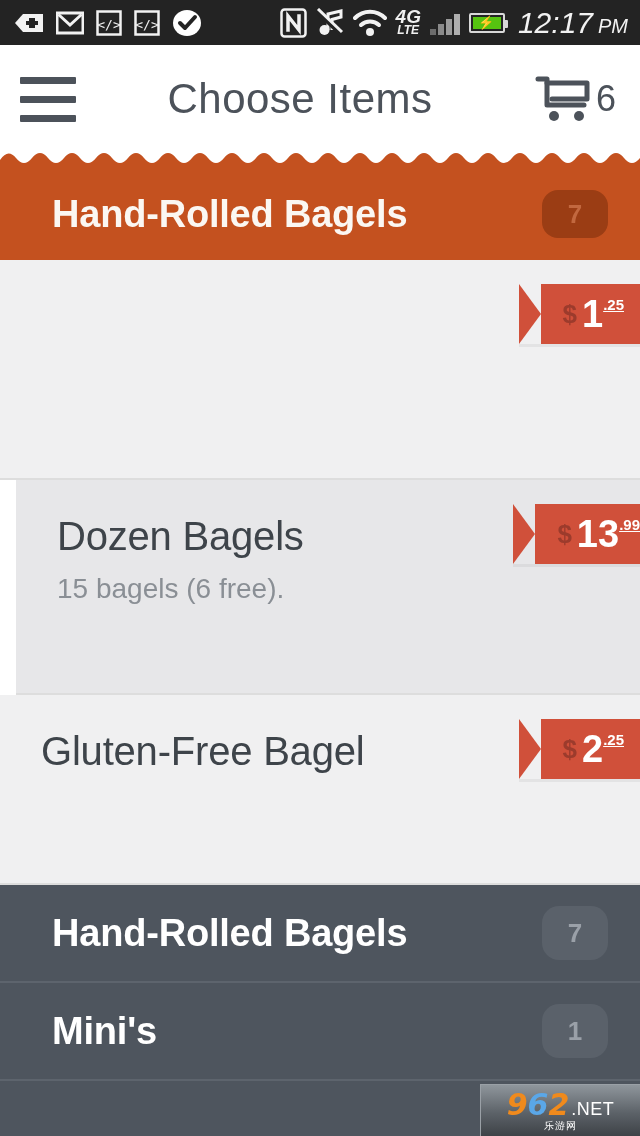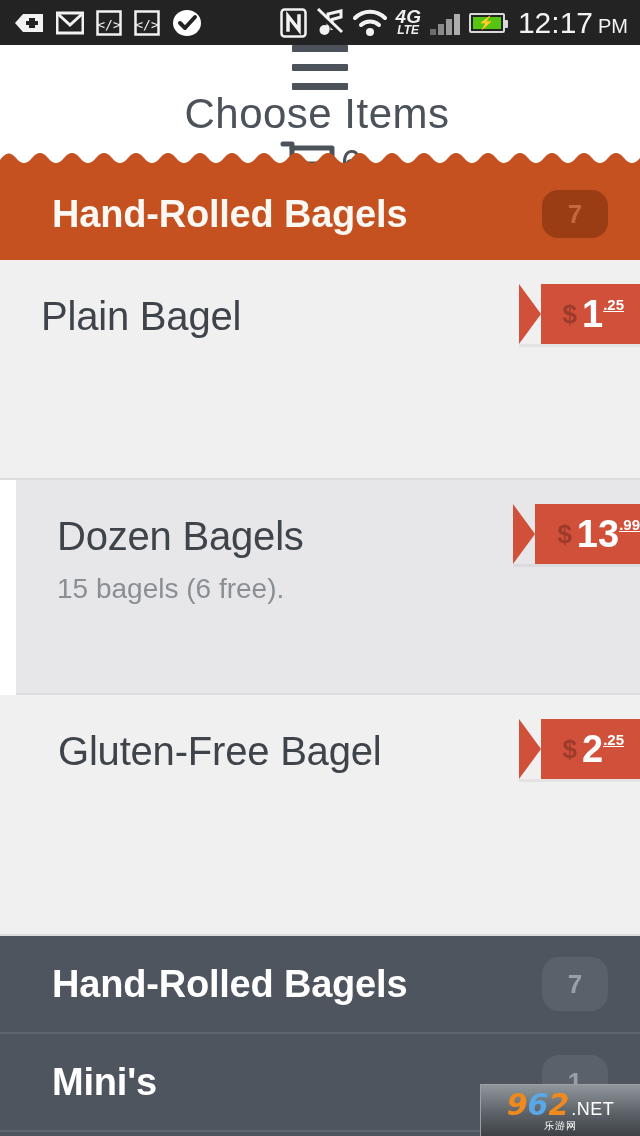--- a/index.html
+++ b/index.html
@@ -19,21 +19,21 @@
     padding:0 8px 0 14px;
   }
   .sb-left{ display:flex; align-items:center; gap:12px; flex:0 0 auto; }
   .sb-spacer{ flex:1 1 auto; }
   .sb-right{ display:flex; align-items:center; gap:9px; flex:0 0 auto; padding-right:4px;}
   .sb-ico{ display:block; }
 
   .clock{
     color:#f2f2f2; font-size:30px; letter-spacing:0px;
     font-family:"Liberation Sans", sans-serif; font-weight:400;
-    line-height:1; padding-left:4px;
+    line-height:1; padding-left:4px;font-style:italic;
   }
   .clock .ampm{ font-size:20px; padding-left:5px; }
 
   
   .bars{ display:flex; align-items:flex-end; gap:2px; height:24px; }
   .bars i{ display:block; width:6px; background:#6d6d6d; }
   .bars i:nth-child(1){ height:6px; }
   .bars i:nth-child(2){ height:11px; background:#8a8a8a; }
   .bars i:nth-child(3){ height:16px; background:#9a9a9a; }
   .bars i:nth-child(4){ height:21px; background:#aeaeae; }
@@ -45,21 +45,21 @@
   .battery .bolt{ position:absolute; left:0; right:0; top:0; bottom:0; display:flex; align-items:center; justify-content:center; color:#ffffff; font-size:13px; line-height:1; font-weight:bold; }
 
   
   .lte{ display:flex; flex-direction:column; align-items:center; line-height:0.84; color:#f0f0f0; font-style:italic; font-weight:bold; }
   .lte .g4{ font-size:19px; }
   .lte .lt{ font-size:12px; }
 
   
   .header{
     position:absolute; top:45px; left:0; width:640px; height:108px;
-    background:#ffffff; display:flex; align-items:center;flex-direction:column;
+    background:#ffffff; display:flex; align-items:center;
   }
   .hamburger{ width:96px; height:108px; display:flex; flex-direction:column; align-items:center; justify-content:center; gap:12px; cursor:pointer;}
   .hamburger span{ display:block; width:56px; height:7px; background:#4c525a; border-radius:1px; }
   .title{
     flex:1 1 auto; text-align:center; color:#4c525a;
     font-size:42px; font-weight:400; letter-spacing:0.5px;
     font-family:"Liberation Sans", sans-serif;
     padding-right:6px;
   }
   .cart{ width:130px; height:108px; display:flex; align-items:center; justify-content:center; gap:4px; cursor:pointer;}
@@ -263,43 +263,40 @@
   </div>
 
   <div class="cat-open">
     <div class="cat-title">Hand-Rolled Bagels</div>
     <div class="cat-badge">7</div>
   </div>
 
   <div class="items">
 
     <div class="item odd" style="height:220px;">
-      <div class="item-body">
-        <div class="item-name">Plain Bagel</div>
-      </div>
       <div class="ribbon">
         <span class="cur">$</span>
           <span class="whole">1</span>
           <span class="cents">.25</span>
       </div>
     </div>
 
     <div class="item even" style="height:215px;">
       <div class="item-body">
         <div class="item-name">Dozen Bagels</div>
         <div class="item-desc">15 bagels (6 free).</div>
       </div>
       <div class="ribbon">
         <span class="cur">$</span>
           <span class="whole">13</span>
           <span class="cents">.99</span>
       </div>
     </div>
 
-    <div class="item odd" style="height:241px;padding-left:17px;">
+    <div class="item odd" style="height:190px;">
       <div class="item-body">
         <div class="item-name">Gluten-Free Bagel</div>
       </div>
       <div class="ribbon">
         <span class="cur">$</span>
           <span class="whole">2</span>
           <span class="cents">.25</span>
       </div>
     </div>
 

